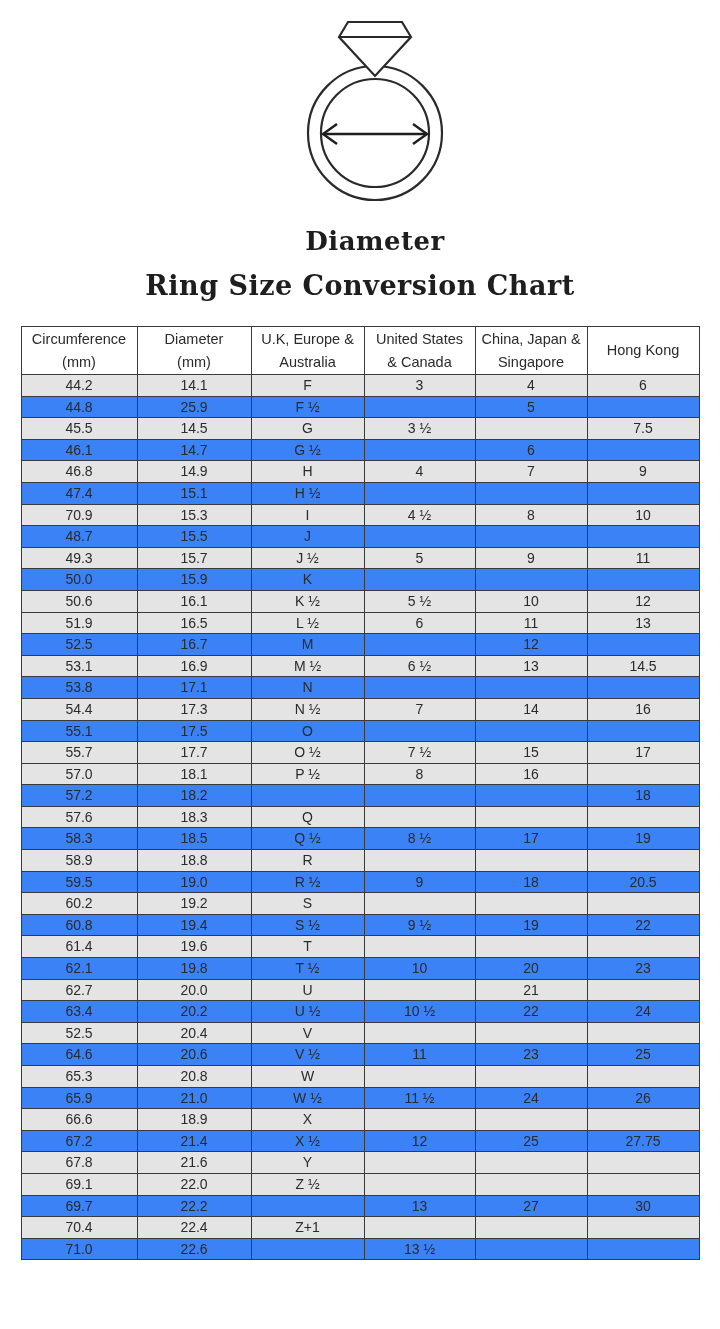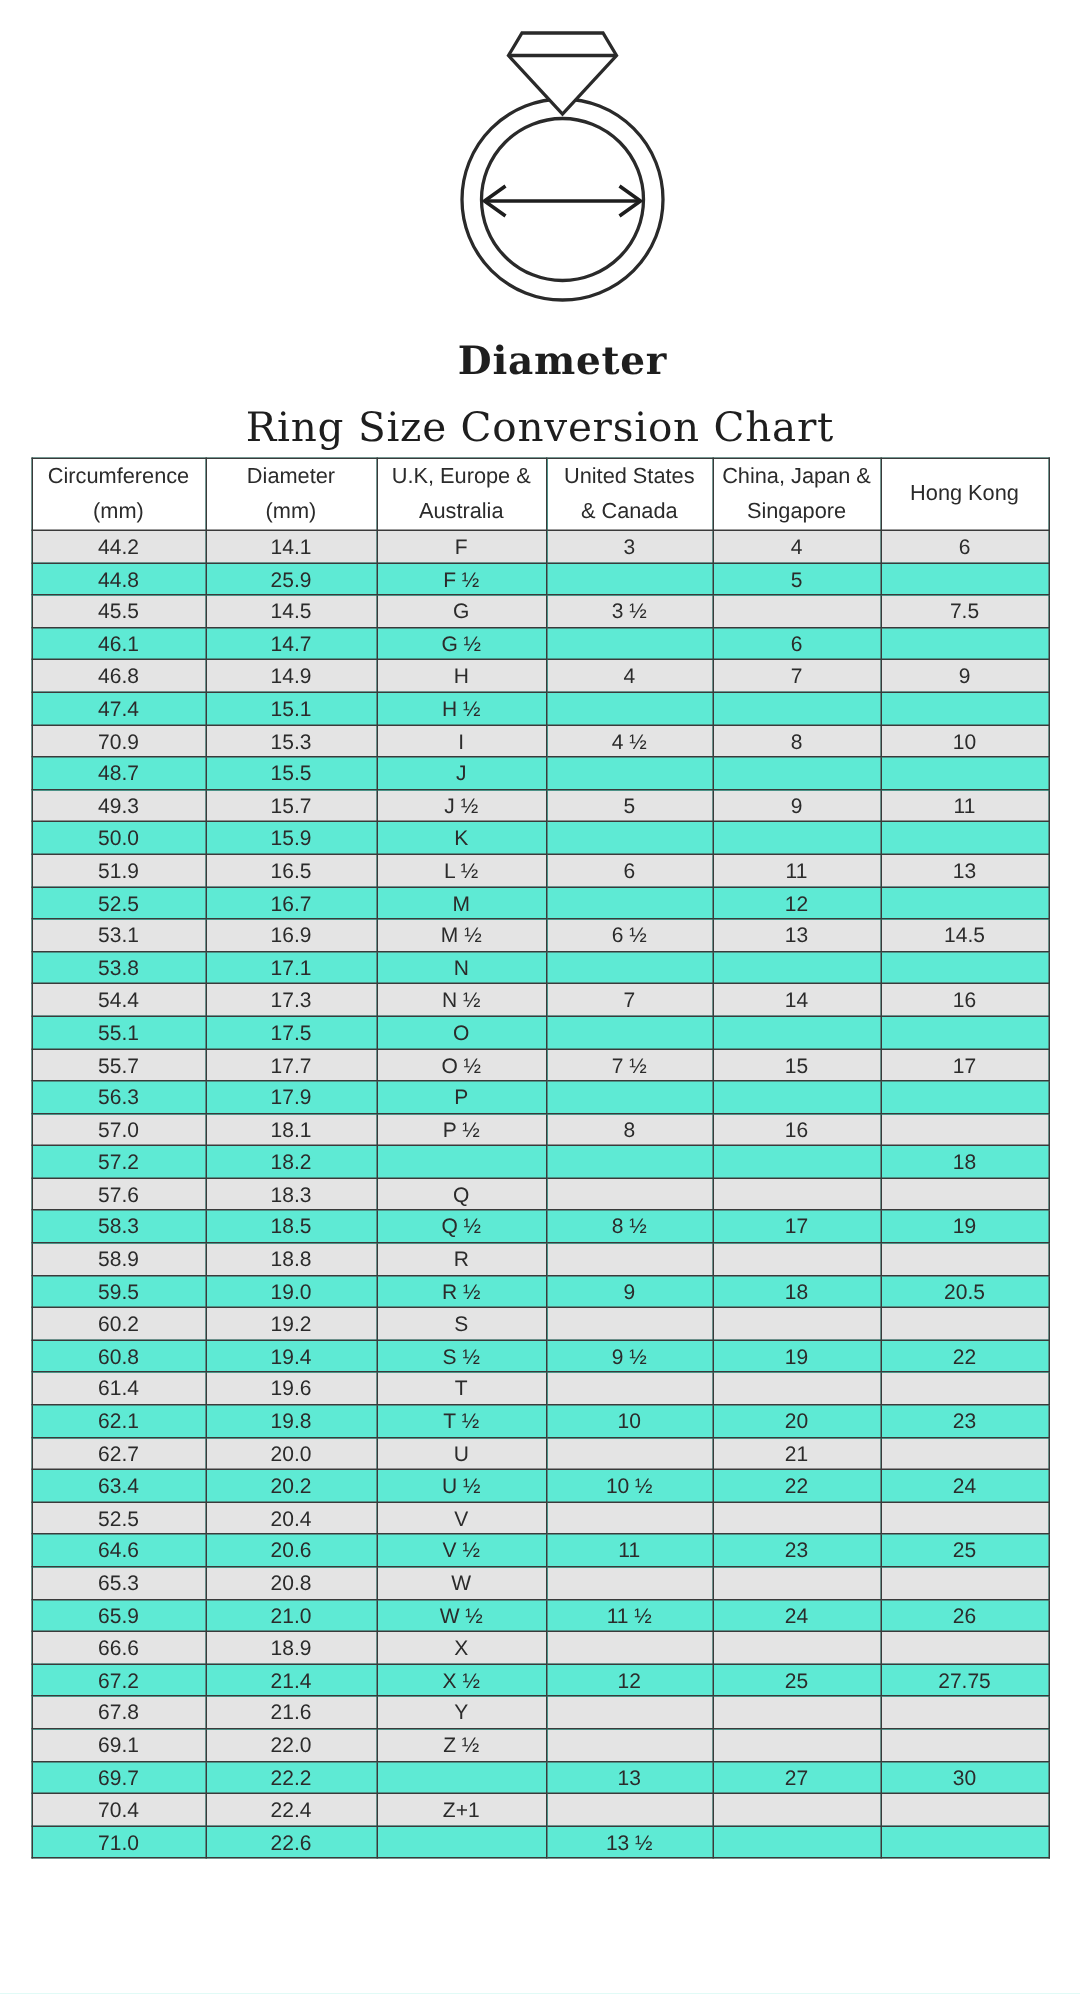--- a/index.html
+++ b/index.html
@@ -28,31 +28,31 @@
     font-family: "DejaVu Serif", serif;
     font-weight: 700;
     font-size: 26px;
     letter-spacing: 0.5px;
     color: #1e1e1e;
   }
   .page-title {
     margin: 14px 0 0 0;
     text-align: center;
     font-family: "DejaVu Serif", serif;
-    font-weight: 400;
+    font-weight: 700;
     font-size: 27px;
     letter-spacing: 0.5px;
     color: #1e1e1e;
   }
   table.conversion {
     border-collapse: collapse;
     table-layout: fixed;
     width: 678px;
-    margin: 4px auto 0 auto;
-    background: #5eead4;
+    margin: 25px auto 0 auto;
+    background: #3b82f6;
   }
   table.conversion th,
   table.conversion td {
     border: 1px solid #3a3a3a;
     text-align: center;
     vertical-align: middle;
     padding: 0;
     overflow: hidden;
     white-space: nowrap;
   }
@@ -212,20 +212,28 @@
         </tr>
         <tr>
           <td>50.0</td>
           <td>15.9</td>
           <td>K</td>
           <td></td>
           <td></td>
           <td></td>
         </tr>
         <tr class="shaded">
+          <td>50.6</td>
+          <td>16.1</td>
+          <td>K ½</td>
+          <td>5 ½</td>
+          <td>10</td>
+          <td>12</td>
+        </tr>
+        <tr class="shaded">
           <td>51.9</td>
           <td>16.5</td>
           <td>L ½</td>
           <td>6</td>
           <td>11</td>
           <td>13</td>
         </tr>
         <tr>
           <td>52.5</td>
           <td>16.7</td>
@@ -267,28 +275,20 @@
           <td></td>
         </tr>
         <tr class="shaded">
           <td>55.7</td>
           <td>17.7</td>
           <td>O ½</td>
           <td>7 ½</td>
           <td>15</td>
           <td>17</td>
         </tr>
-        <tr>
-          <td>56.3</td>
-          <td>17.9</td>
-          <td>P</td>
-          <td></td>
-          <td></td>
-          <td></td>
-        </tr>
         <tr class="shaded">
           <td>57.0</td>
           <td>18.1</td>
           <td>P ½</td>
           <td>8</td>
           <td>16</td>
           <td></td>
         </tr>
         <tr>
           <td>57.2</td>

